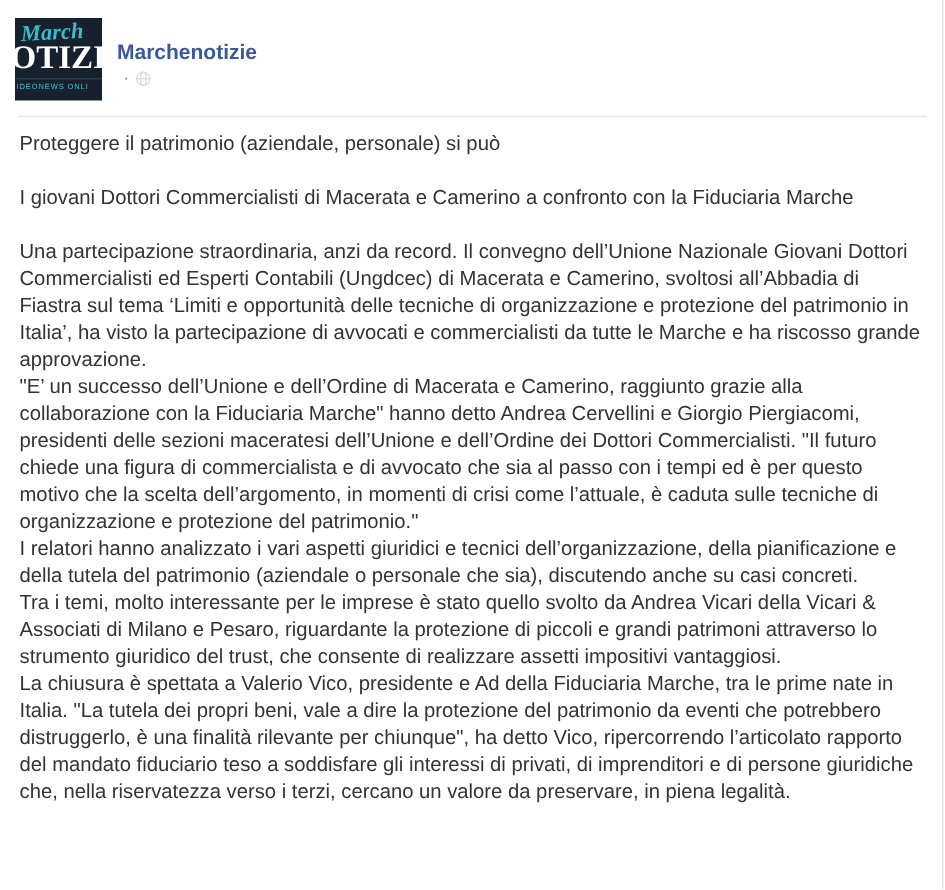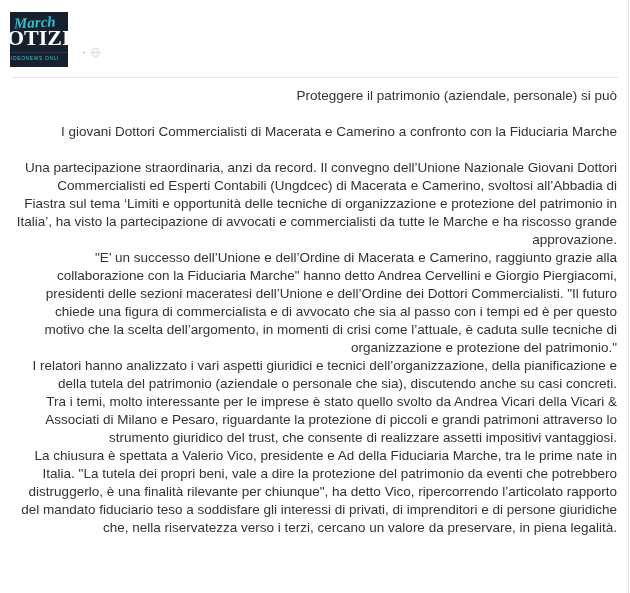--- a/index.html
+++ b/index.html
@@ -112,34 +112,34 @@
   
   .post-body {
     position: absolute;
     left: 13px;
     top: 87px;
     width: 604px;
     font-size: 13.5px;
     line-height: 18px;
     color: #333333;
     white-space: pre-wrap;
-    text-align: right;
   }
 </style>
 </head>
 <body>
 
 <div class="page">
 
   <a class="avatar">
     <span class="logo-script">March</span>
     <span class="logo-block">OTIZIE</span>
     <span class="logo-footer">IDEONEWS ONLI</span>
   </a>
 
+  <a class="page-name">Marchenotizie</a>
 
   <div class="meta">
     <span class="sep">·</span>
     <span class="globe">
       <svg width="11" height="11" viewBox="0 0 11 11">
         <circle cx="5.5" cy="5.5" r="4.4" fill="none" stroke="#aab0bc" stroke-width="0.9"></circle>
         <ellipse cx="5.5" cy="5.5" rx="2" ry="4.4" fill="none" stroke="#aab0bc" stroke-width="0.9"></ellipse>
         <line x1="1.2" y1="5.5" x2="9.8" y2="5.5" stroke="#aab0bc" stroke-width="0.9"></line>
       </svg>
     </span>

